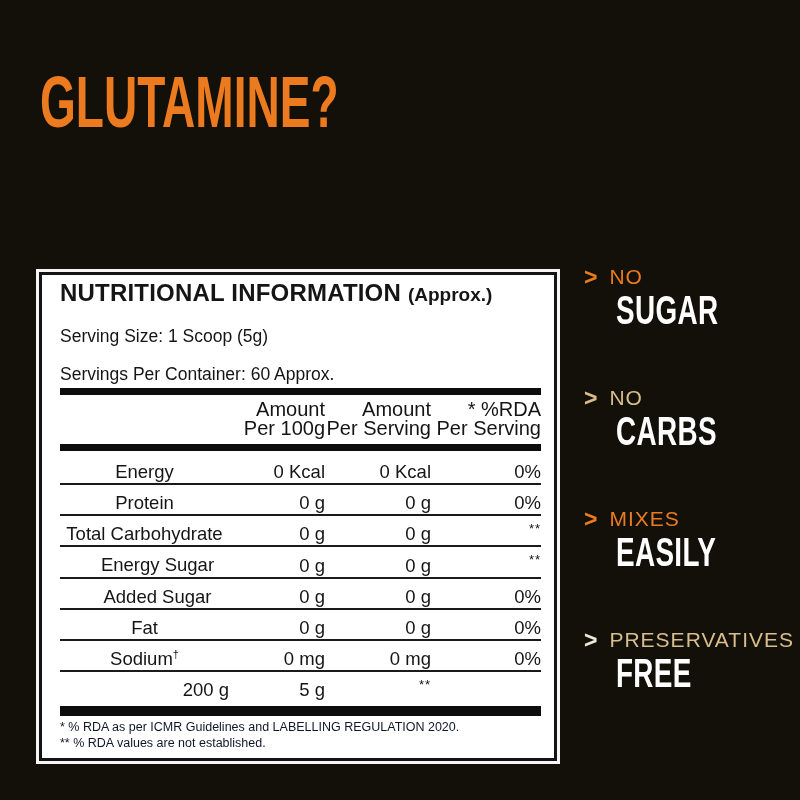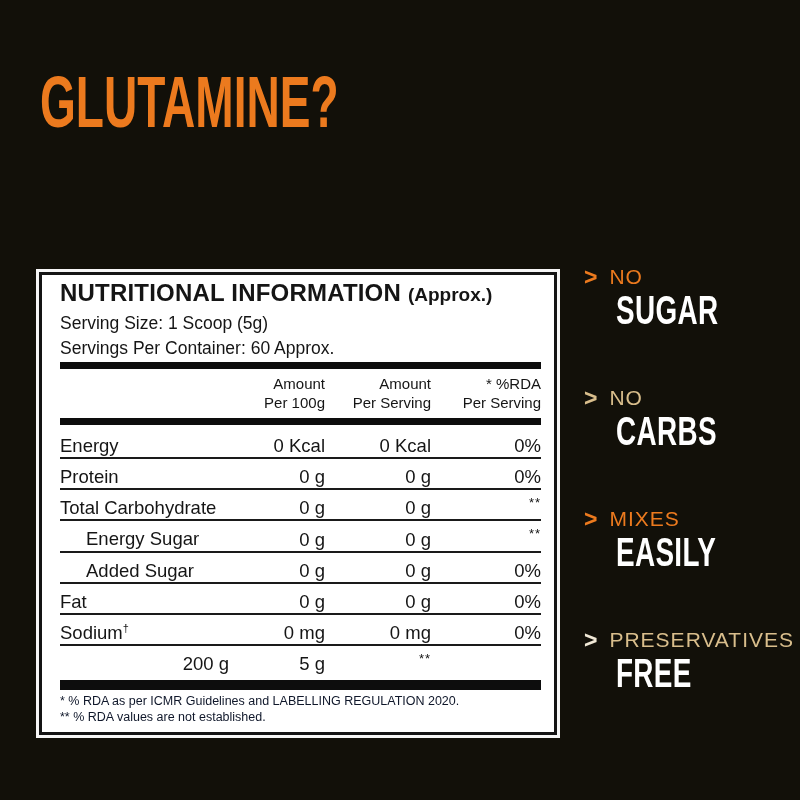--- a/index.html
+++ b/index.html
@@ -20,36 +20,36 @@
   
   .panel{
     position:absolute;left:39px;top:272px;width:518px;box-sizing:border-box;
     background:#ffffff;border:3px solid #141414;
     box-shadow:0 0 0 3px #f6f6f6;
     padding:5px 13px 7px 18px;
     color:#151515;
   }
   .panel-title{font-size:24px;font-weight:800;letter-spacing:0.2px;line-height:26px;white-space:nowrap;}
   .panel-title-suffix{font-size:19px;font-weight:700;letter-spacing:0;}
-  .serving-line{font-size:17.5px;line-height:20px;margin-top:5px;}
+  .serving-line{font-size:17.5px;line-height:20px;margin-top:18px;}
   .bar{height:7px;background:#0d0d0d;margin:4px 0 3px;}
   .bar-mid{height:7px;background:#0d0d0d;margin:3px 0;}
   .bar-bottom{height:10px;background:#0d0d0d;margin:5px 0 4px;}
 
-  .cols{display:grid;grid-template-columns:1fr 96px 106px 110px;font-size:15px;line-height:19px;padding:2px 0 3px;}
+  .cols{display:grid;grid-template-columns:1fr 96px 106px 110px;font-size:20px;line-height:19px;padding:2px 0 3px;}
   .col{text-align:right;}
 
   .nrows{}
   .nrow{
     display:grid;grid-template-columns:1fr 96px 106px 110px;
     font-size:18.5px;line-height:19px;padding:3px 0 2px;
     border-top:2px solid #1a1a1a;align-items:baseline;
   }
   .nrow:first-child{border-top:none;}
-  .nlabel{text-align:left;}
+  .nlabel{text-align:center;}
   .nlabel sup{font-size:11px;}
   [data-indent="true"] .nlabel{padding-left:26px;}
   .nval{text-align:right;}
   .nval sup{font-size:13px;letter-spacing:1px;}
 
   .footnotes{margin-top:3px;font-size:12.5px;line-height:15.5px;color:#0f172a;}
 
   
   .callouts{position:absolute;left:584px;top:264px;}
   .callout{height:121px;}

